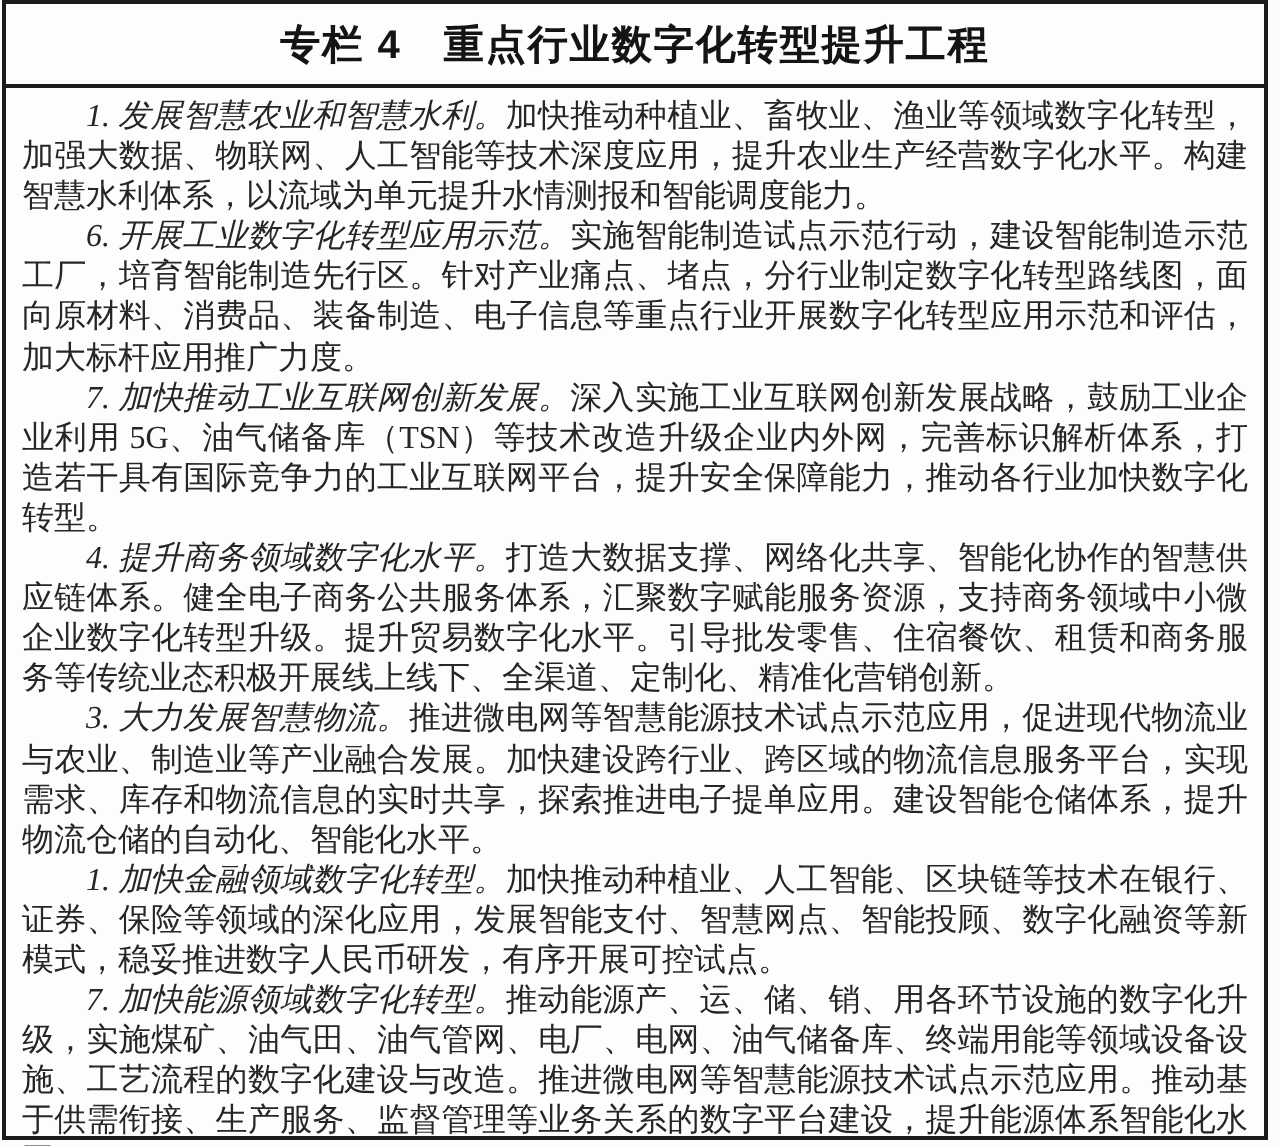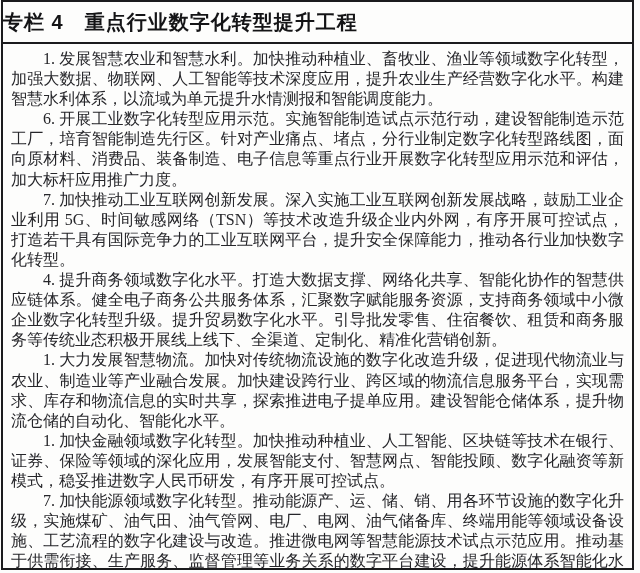--- a/index.html
+++ b/index.html
@@ -19,20 +19,21 @@
     width: 629px;
     height: 566px;
     border: 2px solid #1b1b1d;
     background: #fdfdfc;
   }
   .title-row {
     height: 40px;
     border-bottom: 2px solid #1b1b1d;
     display: flex;
     align-items: center;
+    justify-content: center;
   }
   .column-title {
     margin: 0;
     font-family: "Liberation Sans", sans-serif;
     font-size: 20px;
     font-weight: 700;
     color: #141416;
     letter-spacing: 1px;
     white-space: nowrap;
   }
@@ -42,32 +43,33 @@
     line-height: 20.1px;
     text-align: justify;
     text-justify: inter-character;
   }
   .column-body p {
     margin: 0;
     padding: 0;
     text-indent: 2em;
   }
   .para-lead {
+    font-style: italic; 
     font-weight: 500;
   }
 </style>
 </head>
 <body>
 
 <div class="column-box">
   <div class="title-row">
     <h1 class="column-title">专栏 4　重点行业数字化转型提升工程</h1>
   </div>
   <div class="column-body">
     <p><span class="para-lead">1. 发展智慧农业和智慧水利。</span><span>加快推动种植业、畜牧业、渔业等领域数字化转型，加强大数据、物联网、人工智能等技术深度应用，提升农业生产经营数字化水平。构建智慧水利体系，以流域为单元提升水情测报和智能调度能力。</span></p>
     <p><span class="para-lead">6. 开展工业数字化转型应用示范。</span><span>实施智能制造试点示范行动，建设智能制造示范工厂，培育智能制造先行区。针对产业痛点、堵点，分行业制定数字化转型路线图，面向原材料、消费品、装备制造、电子信息等重点行业开展数字化转型应用示范和评估，加大标杆应用推广力度。</span></p>
-    <p><span class="para-lead">7. 加快推动工业互联网创新发展。</span><span>深入实施工业互联网创新发展战略，鼓励工业企业利用 5G、时间敏感网络（TSN）等技术改造升级企业内外网，有序开展可控试点，打造若干具有国际竞争力的工业互联网平台，提升安全保障能力，推动各行业加快数字化转型。</span></p>
+    <p><span class="para-lead">7. 加快推动工业互联网创新发展。</span><span>深入实施工业互联网创新发展战略，鼓励工业企业利用 5G、油气储备库（TSN）等技术改造升级企业内外网，完善标识解析体系，打造若干具有国际竞争力的工业互联网平台，提升安全保障能力，推动各行业加快数字化转型。</span></p>
     <p><span class="para-lead">4. 提升商务领域数字化水平。</span><span>打造大数据支撑、网络化共享、智能化协作的智慧供应链体系。健全电子商务公共服务体系，汇聚数字赋能服务资源，支持商务领域中小微企业数字化转型升级。提升贸易数字化水平。引导批发零售、住宿餐饮、租赁和商务服务等传统业态积极开展线上线下、全渠道、定制化、精准化营销创新。</span></p>
-    <p><span class="para-lead">1. 大力发展智慧物流。</span><span>加快对传统物流设施的数字化改造升级，促进现代物流业与农业、制造业等产业融合发展。加快建设跨行业、跨区域的物流信息服务平台，实现需求、库存和物流信息的实时共享，探索推进电子提单应用。建设智能仓储体系，提升物流仓储的自动化、智能化水平。</span></p>
+    <p><span class="para-lead">3. 大力发展智慧物流。</span><span>推进微电网等智慧能源技术试点示范应用，促进现代物流业与农业、制造业等产业融合发展。加快建设跨行业、跨区域的物流信息服务平台，实现需求、库存和物流信息的实时共享，探索推进电子提单应用。建设智能仓储体系，提升物流仓储的自动化、智能化水平。</span></p>
     <p><span class="para-lead">1. 加快金融领域数字化转型。</span><span>加快推动种植业、人工智能、区块链等技术在银行、证券、保险等领域的深化应用，发展智能支付、智慧网点、智能投顾、数字化融资等新模式，稳妥推进数字人民币研发，有序开展可控试点。</span></p>
     <p><span class="para-lead">7. 加快能源领域数字化转型。</span><span>推动能源产、运、储、销、用各环节设施的数字化升级，实施煤矿、油气田、油气管网、电厂、电网、油气储备库、终端用能等领域设备设施、工艺流程的数字化建设与改造。推进微电网等智慧能源技术试点示范应用。推动基于供需衔接、生产服务、监督管理等业务关系的数字平台建设，提升能源体系智能化水平。</span></p>
   </div>
 </div>
 
 </body></html>

